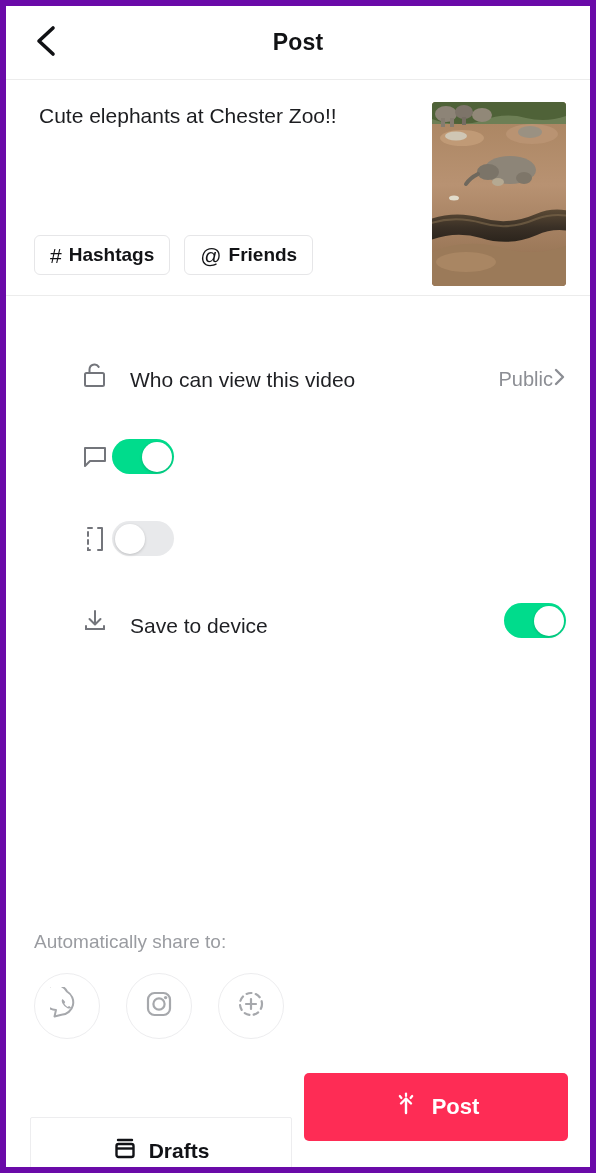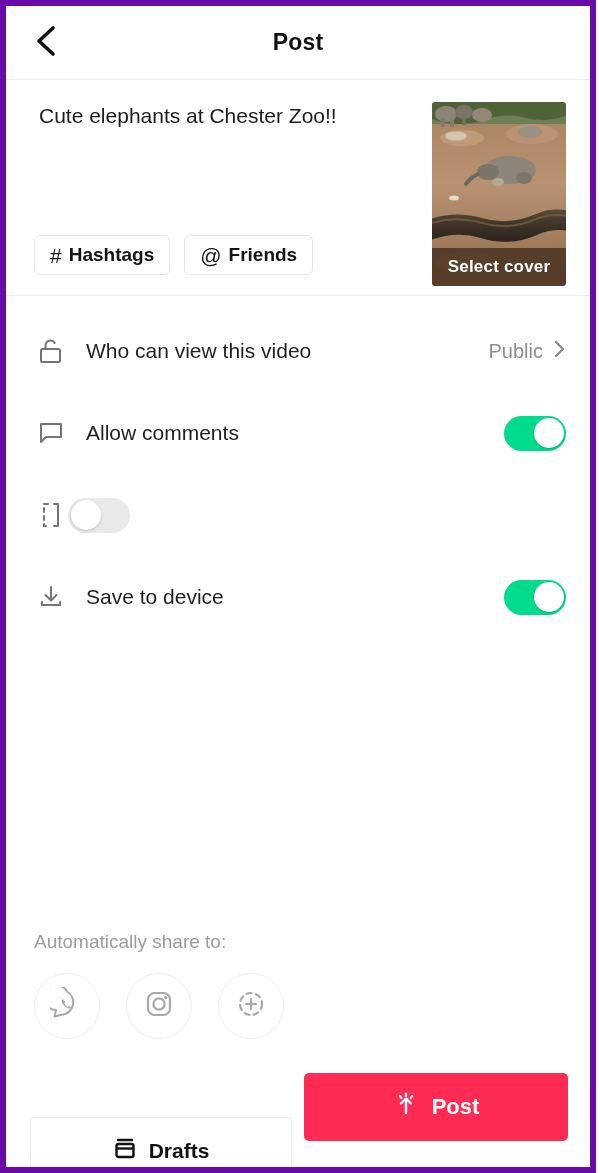--- a/index.html
+++ b/index.html
@@ -107,23 +107,24 @@
     align-items: center;
     justify-content: center;
     letter-spacing: 0.2px;
   }
 
   
   .settings { padding: 14px 0 0 0; }
   .row {
     height: 82px;
     display: flex;
-    align-items: center;
+    align-items: flex-end;
     padding: 0 24px 0 28px;
     cursor: pointer;
+    margin-left: 44px;
   }
   .row-icon {
     width: 34px;
     height: 34px;
     flex: 0 0 34px;
     display: flex;
     align-items: center;
     justify-content: center;
     color: #73757b;
   }
@@ -131,21 +132,20 @@
     margin-left: 18px;
     font-size: 21px;
     color: #1f2024;
     flex: 1 1 auto;
   }
   .row-value {
     font-size: 20px;
     color: #8c8e94;
     display: flex;
     align-items: center;
-    gap: 10px;
   }
 
   
   .toggle {
     width: 62px;
     height: 35px;
     border-radius: 18px;
     position: relative;
     flex: 0 0 62px;
     cursor: pointer;
@@ -300,21 +300,20 @@
         <ellipse cx="66" cy="80" rx="6" ry="4" fill="#b5a992"></ellipse>
 
         <ellipse cx="22" cy="96" rx="5" ry="2.5" fill="#e2dccb"></ellipse>
 
         <path d="M-4 118 q26 -10 54 -2 q26 8 54 -4 q16 -7 34 -3 v20 q-18 -3 -33 4 q-28 12 -56 3 q-26 -8 -53 3 z" fill="url(#logg)"></path>
         <path d="M-4 122 q26 -9 54 -1 q26 8 54 -4 q16 -6 34 -3" stroke="#786448" stroke-width="2" fill="none" opacity="0.7"></path>
 
         <path d="M0 150 q34 -14 70 -4 q32 9 64 -2 v40 H0 z" fill="#9b7a59"></path>
         <ellipse cx="34" cy="160" rx="30" ry="10" fill="#a98663"></ellipse>
       </svg>
-      <div class="thumb-label">Select cover</div>
     </div>
   </div>
 
   <div class="settings">
 
     <div class="row">
       <div class="row-icon">
         <svg width="28" height="30" viewBox="0 0 28 30" fill="none">
           <rect x="4" y="13" width="19" height="13" rx="1.5" stroke="#73757b" stroke-width="2"></rect>
           <path d="M8.5 13 V9.5 a5 5 0 0 1 9.2 -2.6" stroke="#73757b" stroke-width="2" fill="none" stroke-linecap="round"></path>
@@ -330,21 +329,20 @@
         </span>
       </div>
     </div>
 
     <div class="row">
       <div class="row-icon">
         <svg width="28" height="28" viewBox="0 0 28 28" fill="none">
           <path d="M4 5 h20 v13 H9 l-5 5 z" stroke="#73757b" stroke-width="2" stroke-linejoin="round" fill="none"></path>
         </svg>
       </div>
-      <div class="row-label">Allow comments</div>
       <div class="toggle on">
         <div class="knob"></div>
       </div>
     </div>
 
 
     <div class="row">
       <div class="row-icon">
         <svg width="26" height="30" viewBox="0 0 26 30" fill="none">
           <path d="M10 4 H6 v22 h4" stroke="#73757b" stroke-width="2" fill="none" stroke-linecap="round" stroke-dasharray="4 4"></path>

